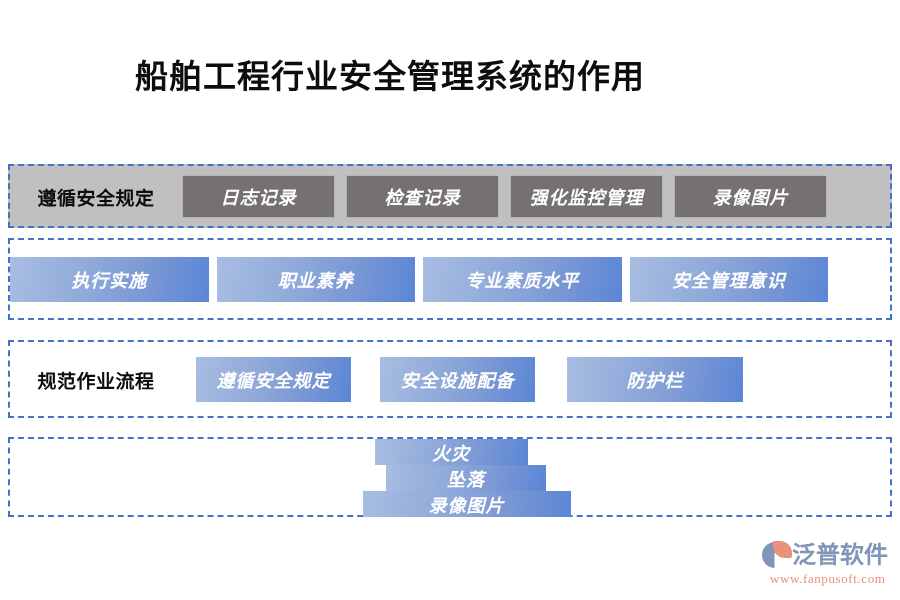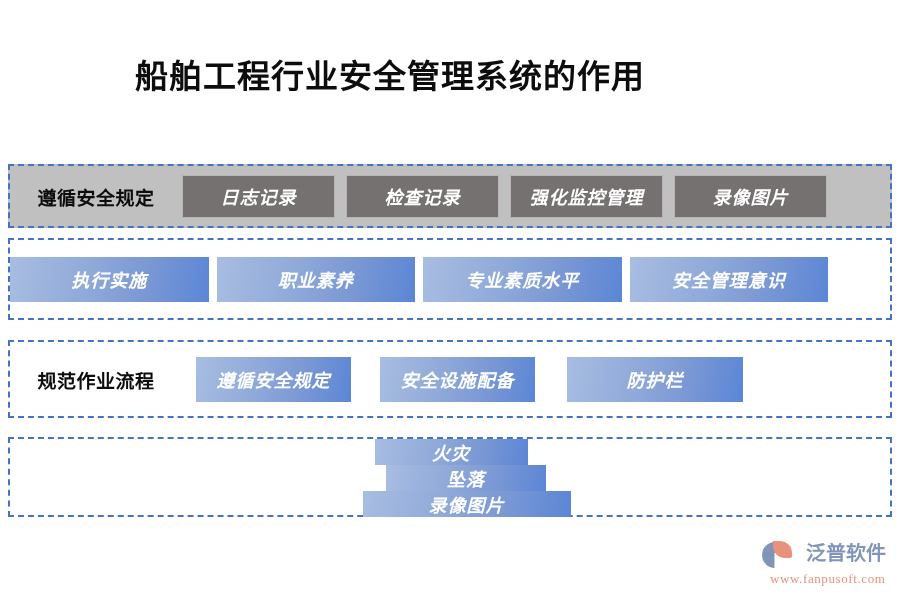--- a/index.html
+++ b/index.html
@@ -167,26 +167,26 @@
   .logo-mark .swoosh {
     position: absolute;
     left: 11px;
     top: 0px;
     width: 19px;
     height: 17px;
     background: #e8927c;
     border-radius: 0 12px 2px 12px;
   }
   .logo-name {
-    font-family: Liberation Mono, monospace;
-    font-size: 20px;
+    font-family: Liberation Sans, sans-serif;
+    font-size: 24px;
     font-weight: bold;
     color: #8095b8;
     letter-spacing: 0px;
-    margin-left: 14px;
+    margin-left: 0;
     line-height: 28px;
     white-space: nowrap;
   }
   .logo-url {
     font-family: "Liberation Serif", "DejaVu Serif", serif;
     font-size: 13px;
     color: #e8927c;
     letter-spacing: 0.6px;
     margin-top: 1px;
     margin-left: 8px;

